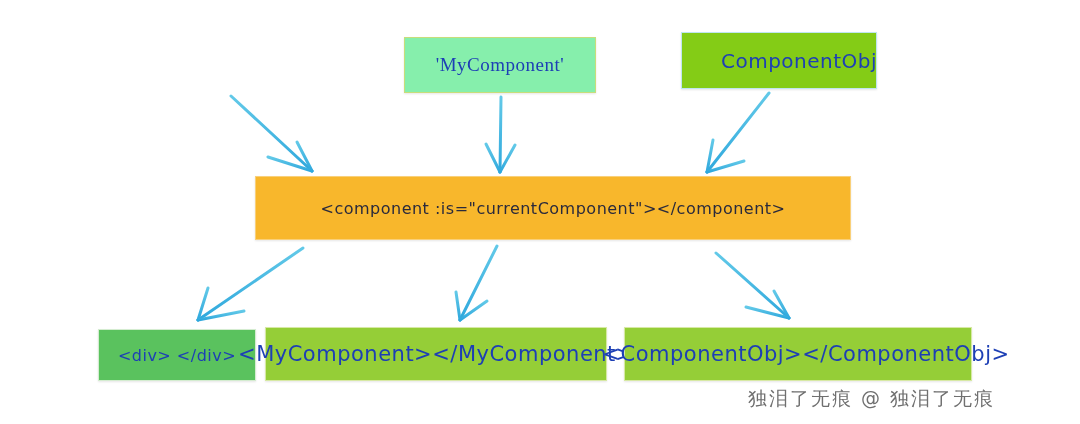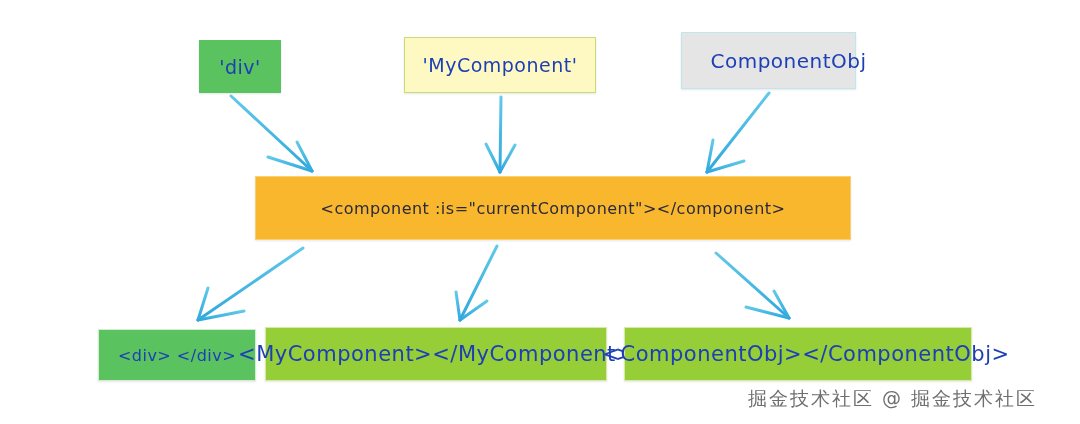--- a/index.html
+++ b/index.html
@@ -37,27 +37,28 @@
     white-space: nowrap;
     box-shadow: 0 1px 2px rgba(0,0,0,0.10);
   }
   .node-div-literal {
     left: 199px; top: 40px; width: 82px; height: 53px;
     background: #5ac25e;
     font-size: 19px;
   }
   .node-mycomponent-literal {
     left: 404px; top: 37px; width: 192px; height: 56px;
-    background: #fef9c3;
+    background: #86efac;
     font-size: 19px;
     border: 1px solid #c8dd7a;
+    font-family: Liberation Serif, serif;
   }
   .node-componentobj-literal {
-    left: 681px; top: 32px; width: 175px; height: 57px;
-    background: #e5e5e5;
+    left: 681px; top: 32px; width: 196px; height: 57px;
+    background: #84cc16;
     font-size: 20px;
     border: 1px solid #bfe6ef;
     padding-left: 40px;
   }
   .node-component-tag {
     left: 255px; top: 176px; width: 596px; height: 64px;
     background: #f8b72c;
     color: #2a2a3c;
     font-size: 16px;
     border: 1px solid #f9d07a;
@@ -135,29 +136,28 @@
       <path d="M 460 320 L 487 301"></path>
     </g>
 
     <g stroke="url(#arrowgrad)" stroke-width="3" fill="none" stroke-linecap="round">
       <path d="M 716 253 L 789 318"></path>
       <path d="M 789 318 L 774 291"></path>
       <path d="M 789 318 L 746 307"></path>
     </g>
   </svg>
 
-  <div class="node node-div-literal">'div'</div>
 
   <div class="node node-mycomponent-literal">'MyComponent'</div>
 
   <div class="node node-componentobj-literal">ComponentObj</div>
 
   <div class="node node-component-tag">&lt;component :is="currentComponent"&gt;&lt;/component&gt;</div>
 
   <div class="node node-out-div">&lt;div&gt; &lt;/div&gt;</div>
 
   <div class="node node-out-mycomponent">&lt;MyComponent&gt;&lt;/MyComponent&gt;</div>
 
   <div class="node node-out-componentobj">&lt;ComponentObj&gt;&lt;/ComponentObj&gt;</div>
 
-  <div class="watermark">掘金技术社区 @ 掘金技术社区</div>
+  <div class="watermark">独泪了无痕 @ 独泪了无痕</div>
 
 </div>
 
 </body></html>

